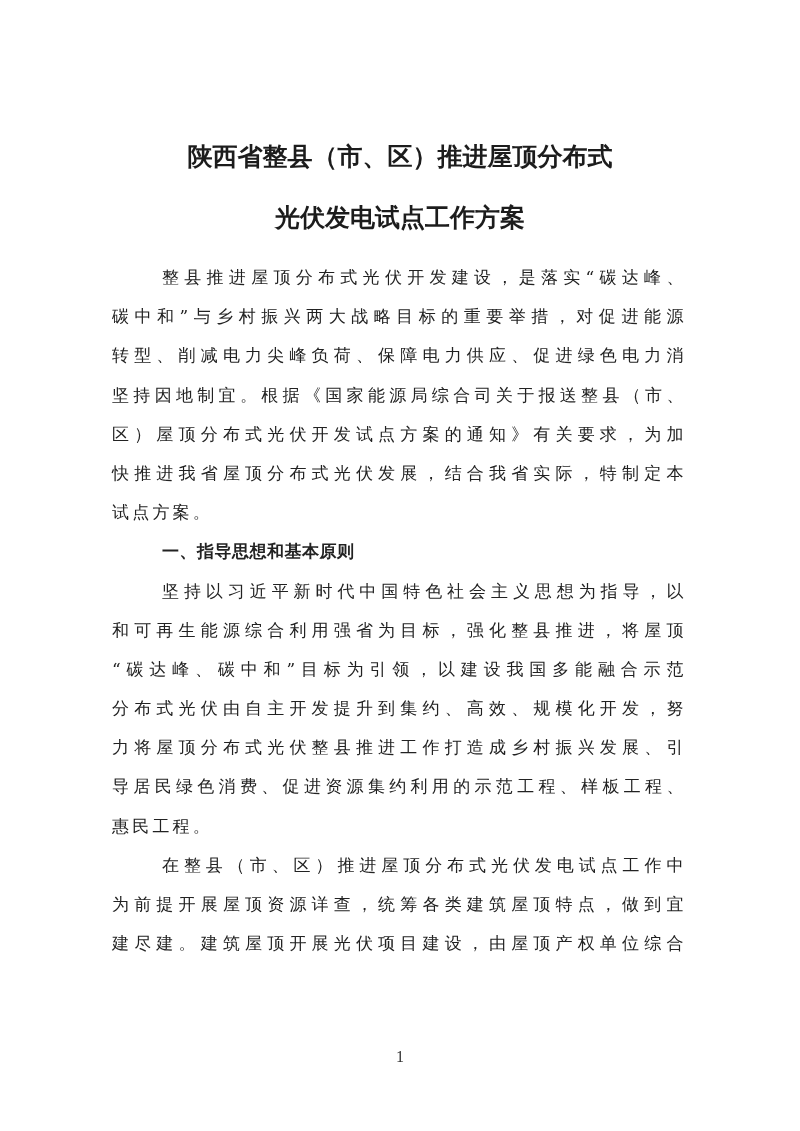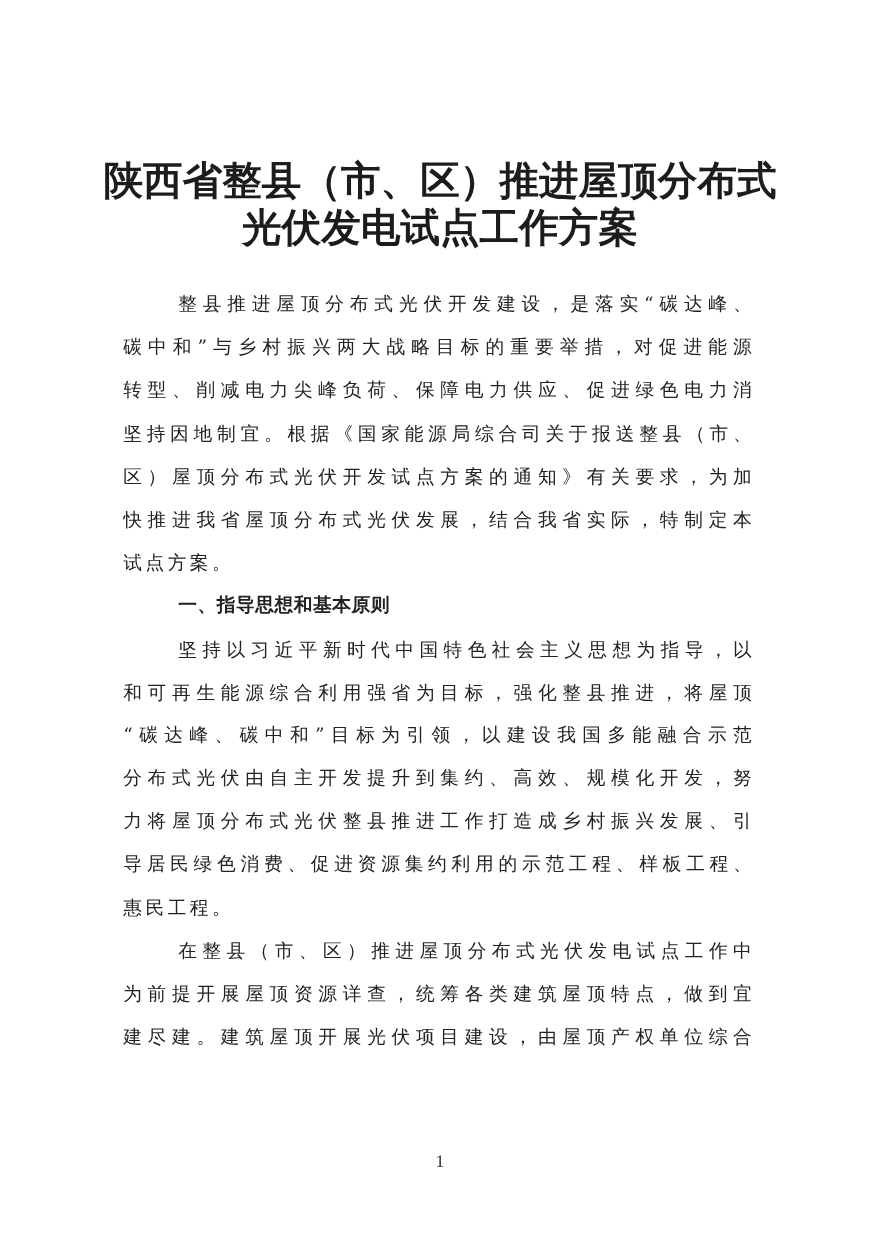--- a/index.html
+++ b/index.html
@@ -21,27 +21,27 @@
       height: 1131px;
       background: #ffffff;
     }
     .title {
       position: absolute;
       left: 0;
       width: 800px;
       text-align: center;
       font-family: "DejaVu Serif", "Liberation Serif", serif;
       font-weight: bold;
-      font-size: 36px;
+      font-size: 25px;
       color: #1c1c1c;
       letter-spacing: 0px;
       white-space: nowrap;
     }
     .title.l1 { top: 140px; }
-    .title.l2 { top: 183px; }
+    .title.l2 { top: 201px; }
 
     .body {
       position: absolute;
       left: 112px;
       top: 258px;
       width: 572px;
       font-family: "DejaVu Serif", "Liberation Serif", serif;
       font-size: 17px;
       line-height: 39.2px;
       color: #222222;
@@ -54,21 +54,21 @@
       text-align-last: justify;
       letter-spacing: 0.6px;
     }
     .line.last {
       text-align-last: left;
       text-align: center;
       letter-spacing: 3.2px;
     }
     .line.indent { padding-left: 50px; }
     .heading {
-      font-family: Liberation Mono, monospace;
+      font-family: Liberation Serif, serif;
       font-weight: bold;
       text-align-last: left;
       text-align: center;
       letter-spacing: 0.5px;
     }
     .bold {
       font-weight: bold;
     }
     .page-number {
       position: absolute;

